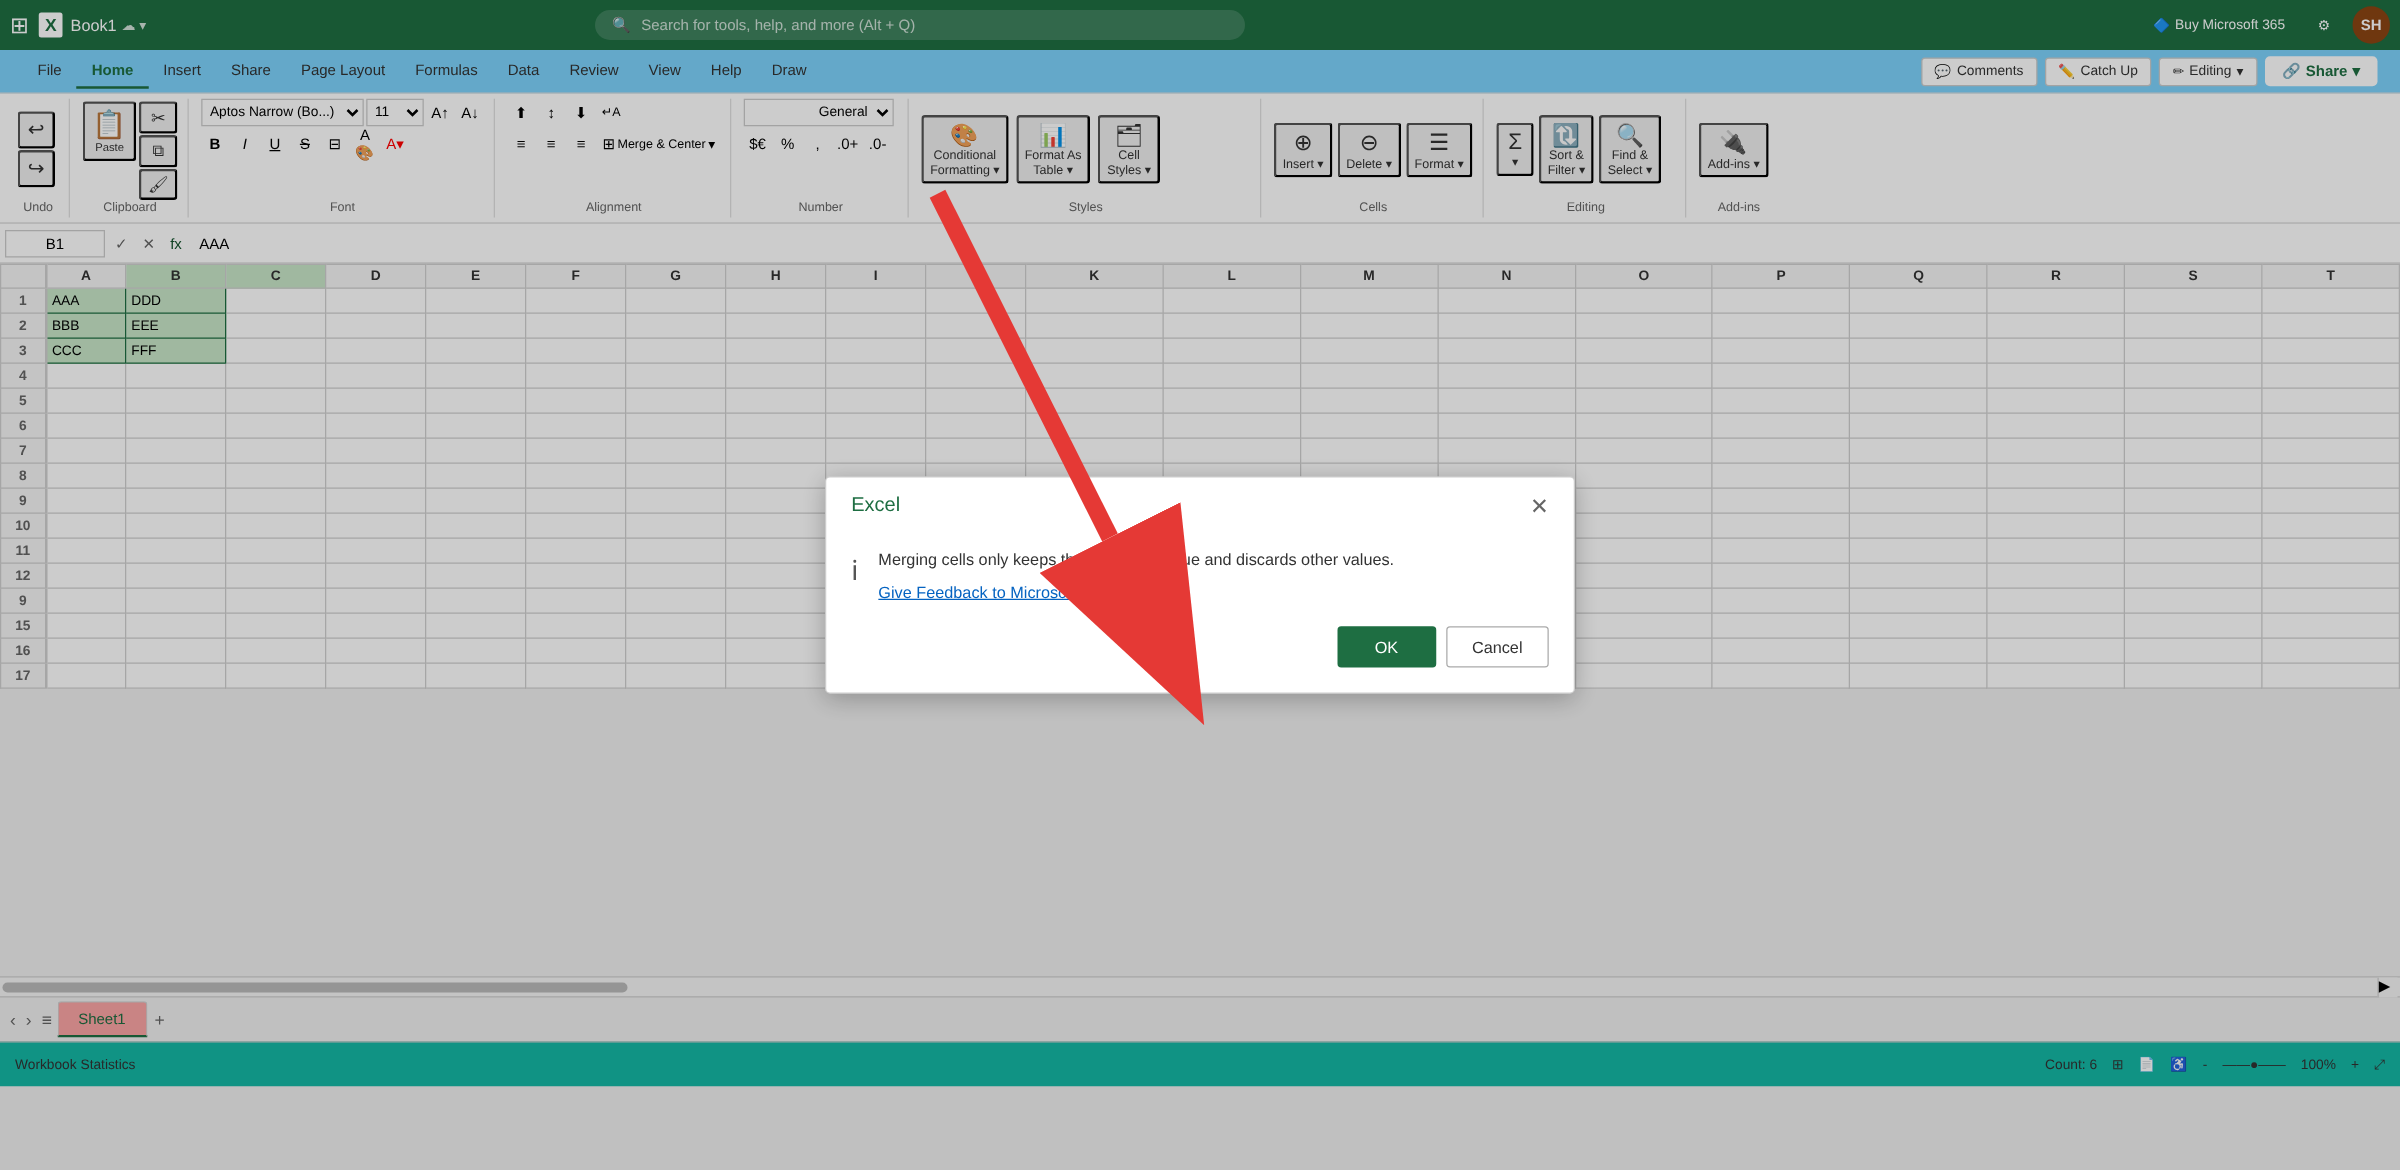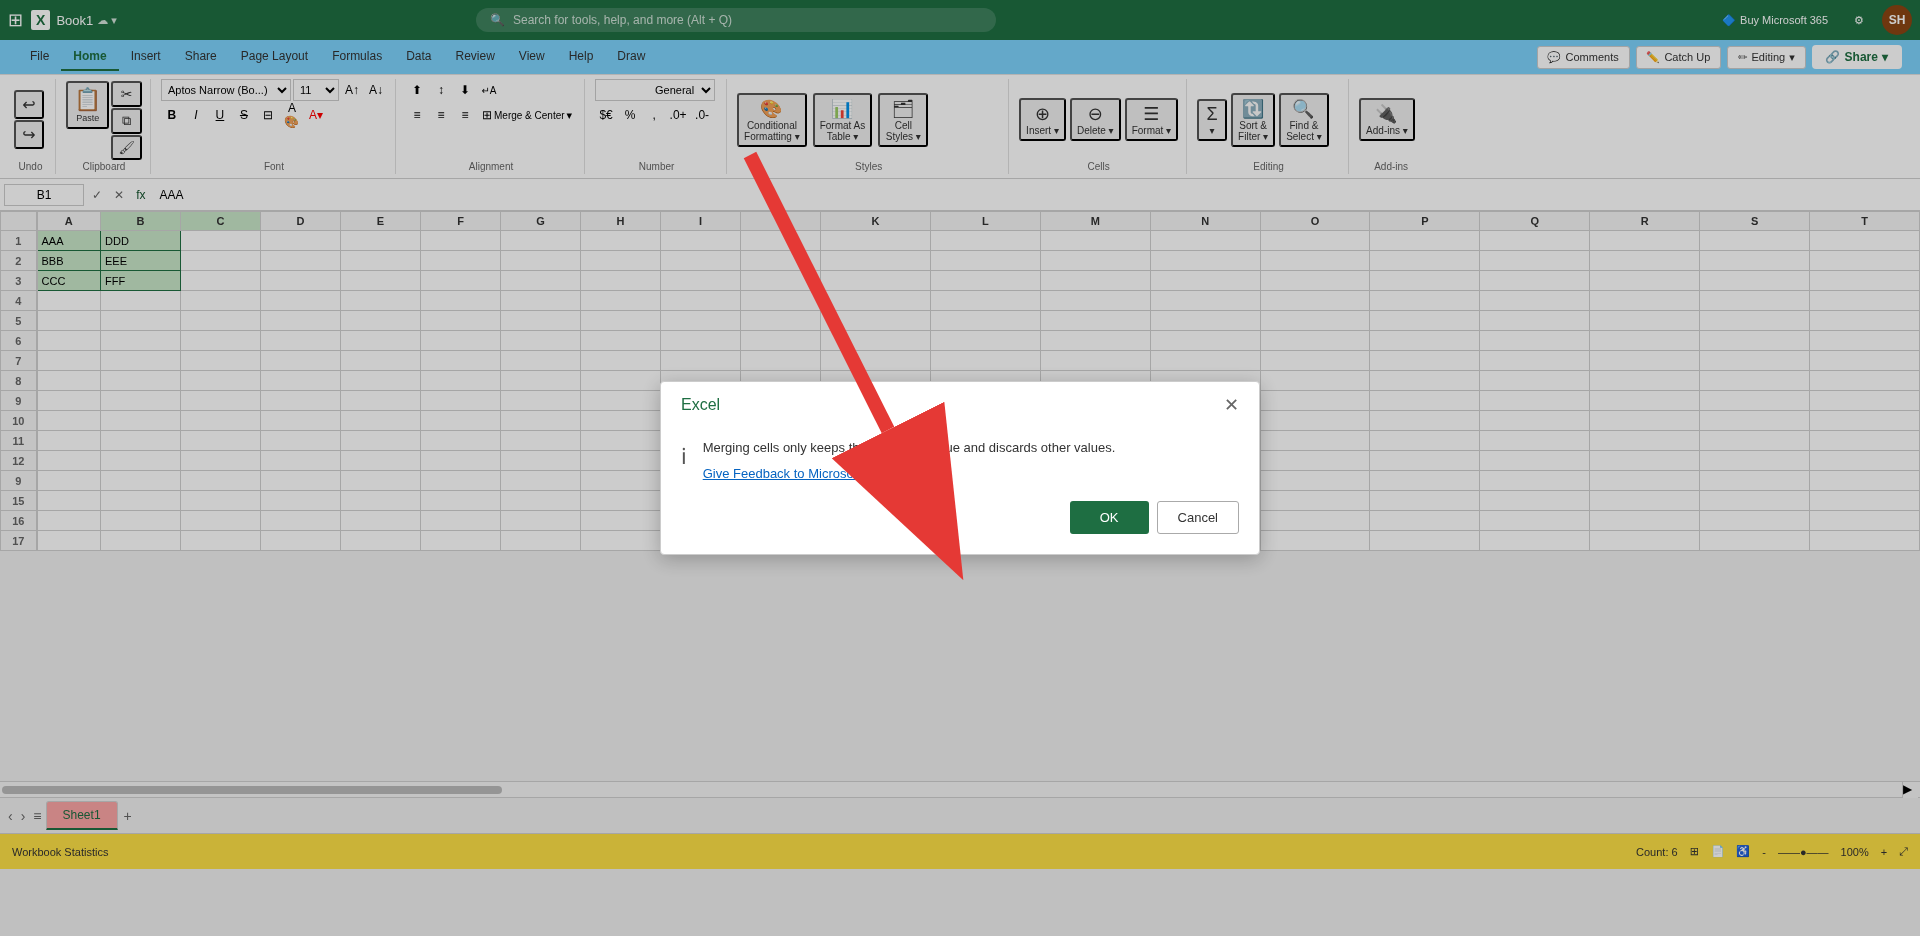--- a/index.html
+++ b/index.html
@@ -59,21 +59,21 @@
     td.selected { background: #c8e6c9; border-color: #1e6e42; }
     td.data-cell { font-size: 11px; }
 
     
     .sheet-tabs { display: flex; align-items: center; background: #f0f0f0; height: 36px; padding: 0 4px; border-top: 1px solid #d0d0d0; }
     .sheet-tab { padding: 6px 16px; font-size: 12px; cursor: pointer; background: #fca5a5; border: 1px solid #d0d0d0; border-bottom: none; border-radius: 3px 3px 0 0; margin-right: 2px; }
     .sheet-tab.active { border-bottom: 2px solid #1e6e42; color: #1e6e42; }
     .sheet-nav { color: #666; font-size: 14px; cursor: pointer; padding: 0 4px; }
 
     
-    .status-bar { display: flex; align-items: center; background: #fde047; height: 36px; padding: 0 12px; border-top: 1px solid #d0d0d0; font-size: 11px; color: #333; gap: 12px; }
+    .status-bar { display: flex; align-items: center; background: #14b8a6; height: 36px; padding: 0 12px; border-top: 1px solid #d0d0d0; font-size: 11px; color: #333; gap: 12px; }
     .status-bar-right { margin-left: auto; display: flex; align-items: center; gap: 12px; }
 
     
     .dialog-overlay { position: fixed; top: 0; left: 0; width: 100%; height: 100%; background: rgba(0,0,0,0.2); display: flex; align-items: center; justify-content: center; z-index: 1000; }
     .dialog { background: white; border: 1px solid #ccc; border-radius: 4px; box-shadow: 0 4px 20px rgba(0,0,0,0.25); width: 600px; padding: 0; }
     .dialog-header { display: flex; align-items: center; justify-content: space-between; padding: 14px 20px 8px 20px; border-bottom: none; }
     .dialog-title { font-size: 16px; font-weight: 400; color: #1e6e42; }
     .dialog-close { background: none; border: none; font-size: 18px; cursor: pointer; color: #666; line-height: 1; }
     .dialog-body { padding: 16px 20px 20px 20px; }
     .dialog-content { display: flex; align-items: flex-start; gap: 16px; margin-bottom: 16px; }

